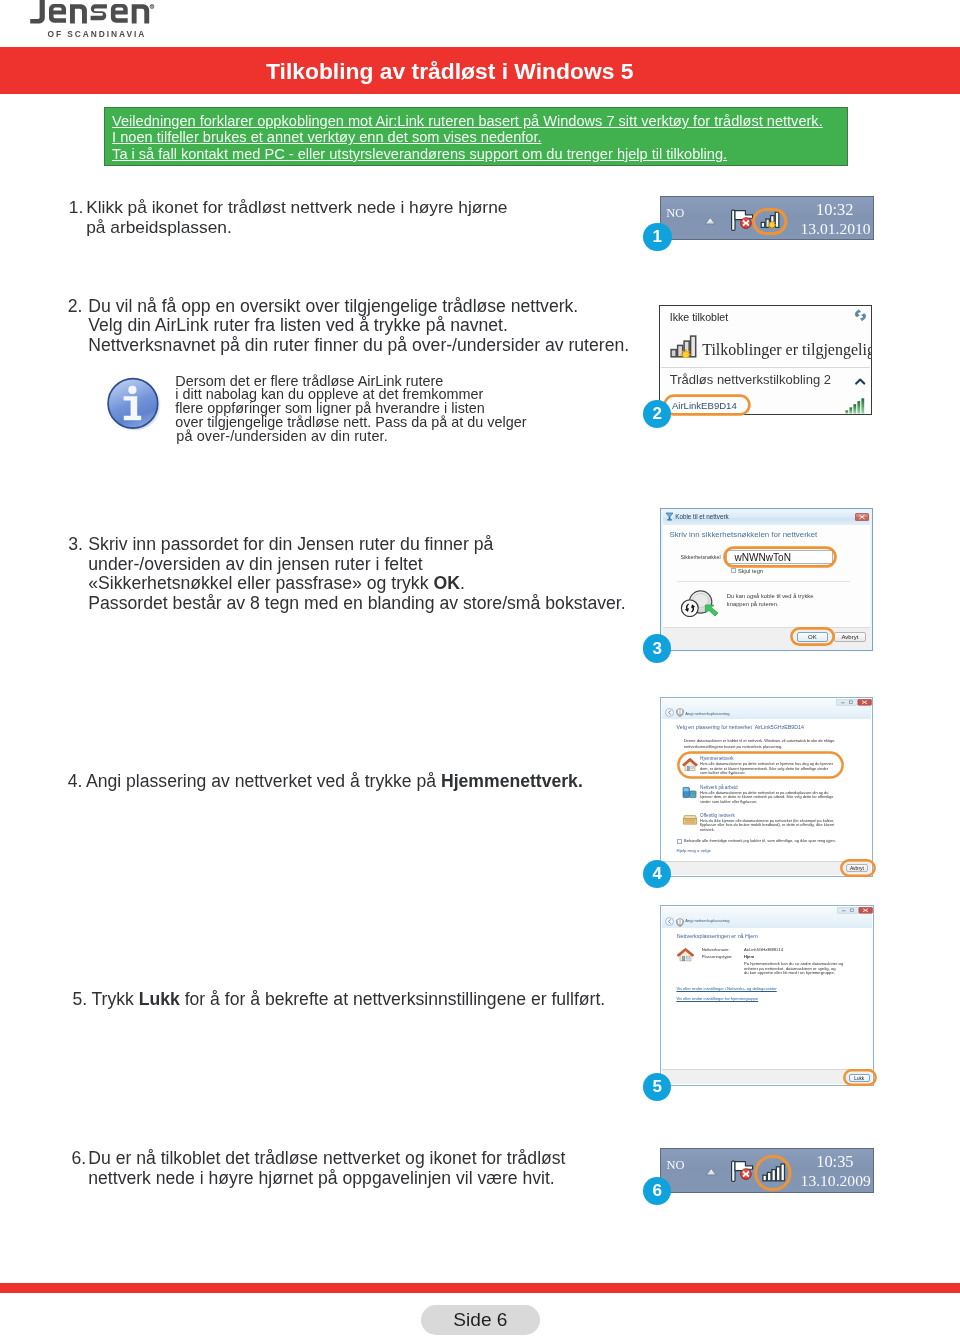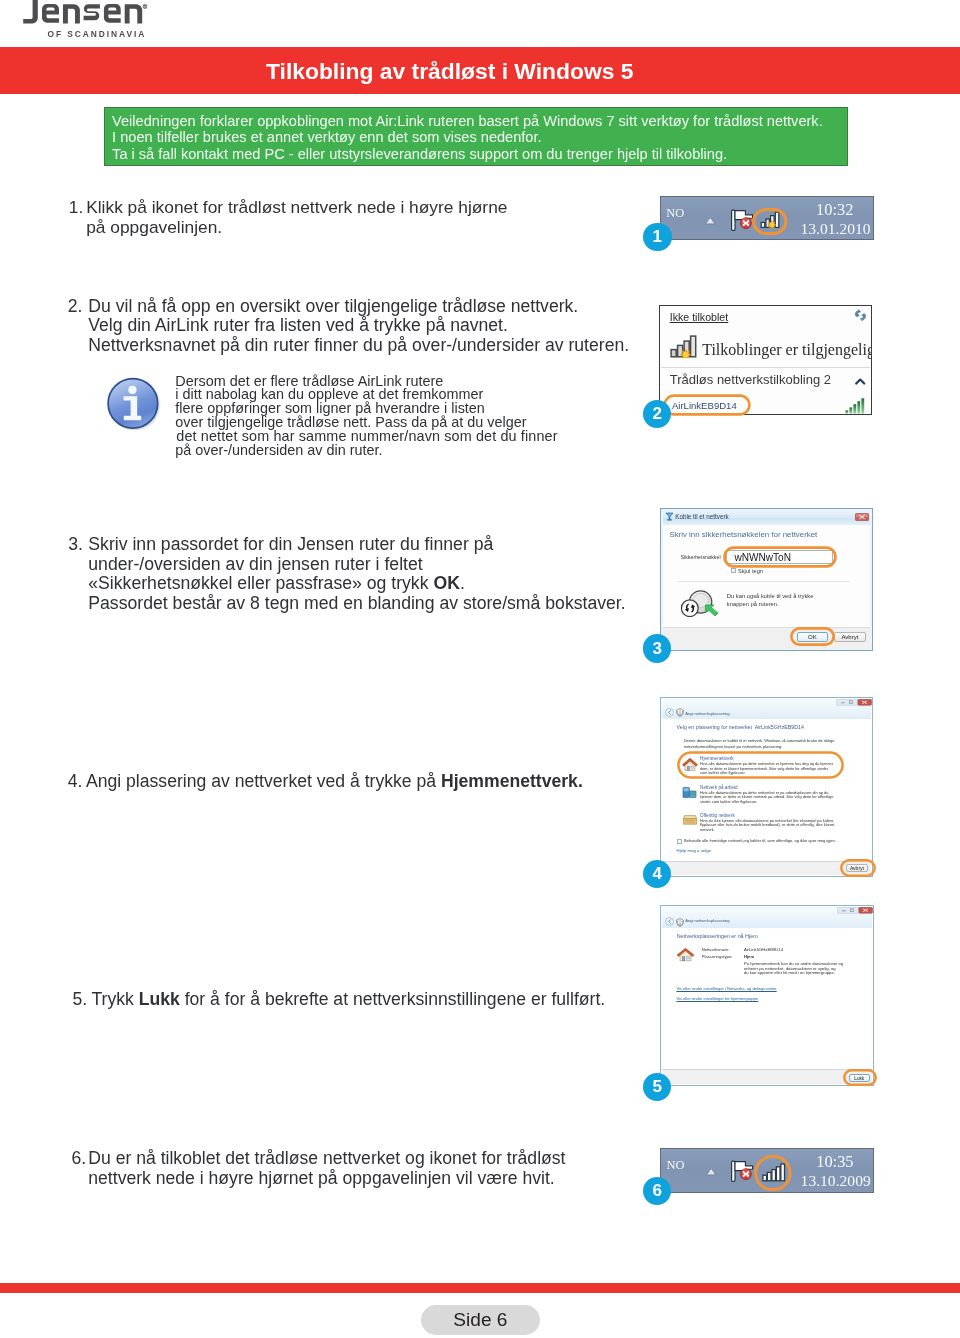--- a/index.html
+++ b/index.html
@@ -1,29 +1,29 @@
 <!DOCTYPE html>
 <html><head>
 <meta charset="utf-8">
 <style>
   html,body{margin:0;padding:0;background:#fff;}
   body{width:960px;height:1338px;font-family:"Liberation Sans",sans-serif;position:relative;overflow:hidden;}
   svg{display:block;}
 
-  #brand{position:absolute;left:0px;top:0px;width:160px;height:40px;}
+  #brand{position:absolute;left:0px;top:0px;width:160px;height:40px;padding-left:7px;}
   #brandname{position:absolute;left:0;top:0;width:1px;height:1px;overflow:hidden;clip-path:inset(50%);color:transparent;font-size:1px;}
   #brandtag{position:absolute;left:47.5px;top:29.0px;font-size:8.4px;font-weight:bold;
             letter-spacing:1.95px;color:#4d4d4f;}
   #headerbar{position:absolute;left:0;top:47px;width:960px;height:47px;background:#ee332e;}
   #headertitle{position:absolute;left:266.0px;top:57.0px;color:#fff;font-size:22.85px;font-weight:bold;
      line-height:28px;white-space:pre;}
 
   #notice{position:absolute;left:103.5px;top:107px;width:744.5px;height:58.5px;background:#41b04f;
           border:1px solid #3b7a41;box-sizing:border-box;}
-  #notice .ln{position:absolute;left:7.6px;color:#f3fcf4;font-size:14.58px;line-height:16.7px;white-space:pre;}
+  #notice .ln{position:absolute;left:7.6px;color:#f3fcf4;font-size:14.58px;line-height:16.7px;white-space:pre;text-decoration:underline;}
 
   .step{position:absolute;color:#2f3134;font-size:17.6px;line-height:19.7px;}
   .step .num{position:absolute;left:0;top:0;}
   .step .body{white-space:nowrap;}
   .step b{font-weight:bold;}
 
   #infotext{position:absolute;left:175.3px;top:374.5px;color:#2f3134;font-size:14.4px;
             line-height:13.85px;font-size:0;}
   #infotext > div{font-size:14.4px;white-space:pre;line-height:13.85px;}
   #infotext div:nth-child(5){padding-left:1.0px;letter-spacing:0.13px;}
@@ -69,21 +69,21 @@
 <div id="notice">
   <div class="ln" style="top:4.6px;">Veiledningen forklarer oppkoblingen mot Air:Link ruteren basert på Windows 7 sitt verktøy for trådløst nettverk.</div>
   <div class="ln" style="top:21.3px;text-align:right;">I noen tilfeller brukes et annet verktøy enn det som vises nedenfor.</div>
   <div class="ln" style="top:38.0px;">Ta i så fall kontakt med PC - eller utstyrsleverandørens support om du trenger hjelp til tilkobling.</div>
 </div>
 
 <div class="step" style="left:68.8px;top:197.83px;font-size:17.35px;">
   <span class="num">1.</span>
   <div class="body" style="margin-left:17.4px;">
     <div><span>Klikk på ikonet for trådløst nettverk nede i høyre hjørne</span></div>
-    <div><span>på oppgavelinjen.</span></div>
+    <div><span>på arbeidsplassen.</span></div>
   </div>
 </div>
 <div class="step" style="left:67.8px;top:296.75px;font-size:17.6px;">
   <span class="num">2.</span>
   <div class="body" style="margin-left:20.5px;">
     <div><span>Du vil nå få opp en oversikt over tilgjengelige trådløse nettverk.</span></div>
     <div><span>Velg din AirLink ruter fra listen ved å trykke på navnet.</span></div>
     <div><span>Nettverksnavnet på din ruter finner du på over-/undersider av ruteren.</span></div>
   </div>
 </div>
@@ -135,21 +135,20 @@
   <g fill="#f4f8fd">
     <circle cx="28.4" cy="15.9" r="4.1"></circle>
     <path d="M19.6,22.2 h13.6 v19.6 h4.0 v4.4 h-17.4 v-4.4 h6.8 v-15.2 h-7.0 z"></path>
   </g>
 </svg>
 <div id="infotext">
   <div>Dersom det er flere trådløse AirLink rutere</div>
   <div>i ditt nabolag kan du oppleve at det fremkommer</div>
   <div>flere oppføringer som ligner på hverandre i listen</div>
   <div>over tilgjengelige trådløse nett. Pass da på at du velger</div>
-  <div>det nettet som har samme nummer/navn som det du finner</div>
   <div>på over-/undersiden av din ruter.</div>
 </div>
 
 <div class="shot tb" id="shot1" style="left:660px;top:196px;width:214px;height:44px;">
   <div class="tbtxt" style="left:5.3px;top:9.3px;font-size:12.47px;">NO</div>
   <svg style="position:absolute;left:43.4px;top:18.5px;" width="13" height="10" viewBox="0 0 13 10">
     <defs>
         <linearGradient id="trg_shot1" x1="0" y1="0" x2="0" y2="1">
           <stop offset="0" stop-color="#ffffff"></stop>
           <stop offset="1" stop-color="#cdd6e1"></stop>
@@ -182,21 +181,21 @@
   <div class="tbtxt" style="left:139.4px;top:23.4px;font-size:15.6px;">13.01.2010</div>
   <svg style="position:absolute;left:91.2px;top:10.6px;" width="35.5" height="27.0" viewBox="0 0 35.5 27.0">
     <rect x="1.6" y="1.6" width="32.3" height="23.8" rx="11.9" fill="none" stroke="#ef9335" stroke-width="3.0"></rect>
   </svg>
 </div>
 <div class="callout" style="left:643.1px;top:222.5px;">
     <span>1</span>
   </div>
 
 <div class="shot" id="shot2" style="left:659.0px;top:305.0px;width:212.79999999999995px;height:110.30000000000001px;background:#fdfdfd;border:1.4px solid #3a3a3a;box-sizing:border-box;">
-  <div style="position:absolute;left:9.7px;top:5.199999999999999px;font-size:10.65px;color:#2b2b2b;white-space:pre;line-height:12px;text-decoration:underline;">Ikke tilkoblet</div>
+  <div style="position:absolute;left:9.7px;top:5.199999999999999px;font-size:10.65px;color:#2b2b2b;white-space:pre;line-height:12px;">Ikke tilkoblet</div>
   <svg style="position:absolute;left:193.7px;top:2.7px;" width="13" height="12.5" viewBox="0 0 13 12.5">
     <g fill="#5d8fb3" stroke="#33617f" stroke-width="0.45" stroke-linejoin="round">
       <path d="M4.8,0.6 L6.6,3.0 L5.1,3.3 A2.5,2.5 0 0 0 3.4,6.3 L1.6,6.9 A4.3,4.3 0 0 1 4.3,1.6 Z"></path>
       <path d="M8.2,11.9 L6.4,9.5 L7.9,9.2 A2.5,2.5 0 0 0 9.6,6.2 L11.4,5.6 A4.3,4.3 0 0 1 8.7,10.9 Z"></path>
       <path d="M3.2,4.7 L5.4,6.3 L2.6,8.0 Z"></path>
       <path d="M9.8,7.8 L7.6,6.2 L10.4,4.5 Z"></path>
     </g>
   </svg>
   <svg style="position:absolute;left:9.6px;top:29.0px;" width="29" height="23" viewBox="0 0 29 23">
     <g stroke="#4a4a4a" stroke-width="1.5" stroke-linejoin="miter">

